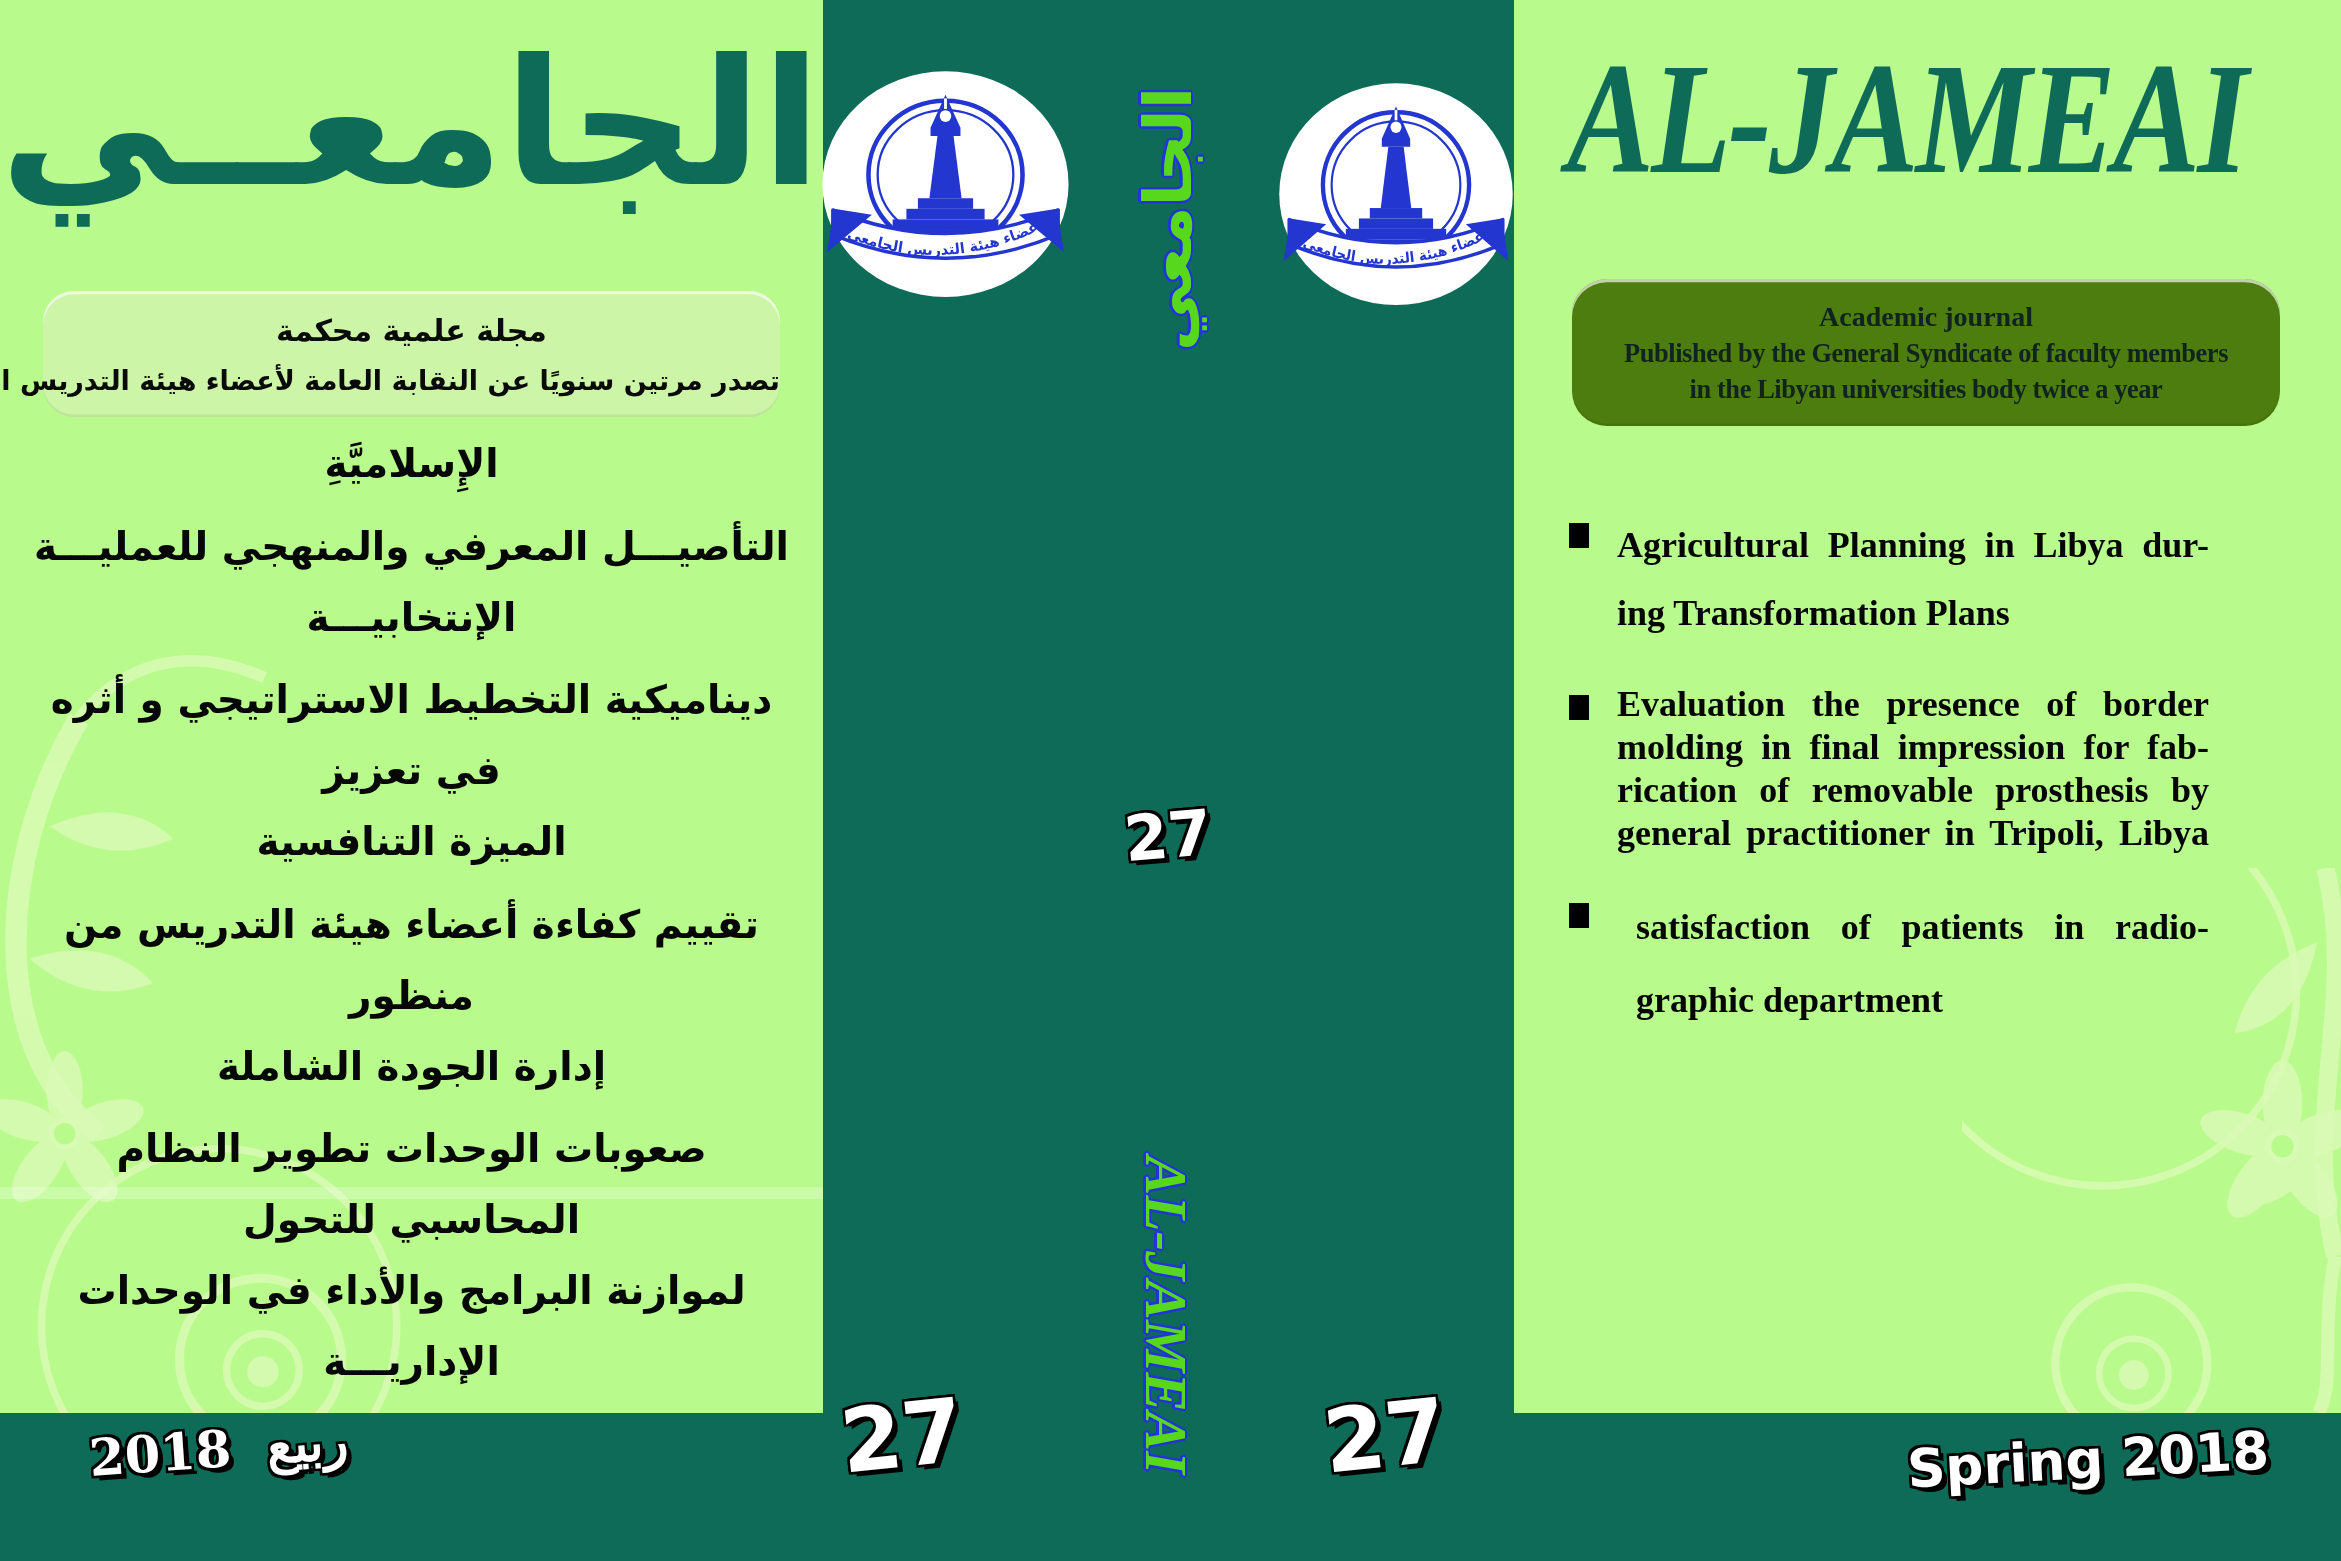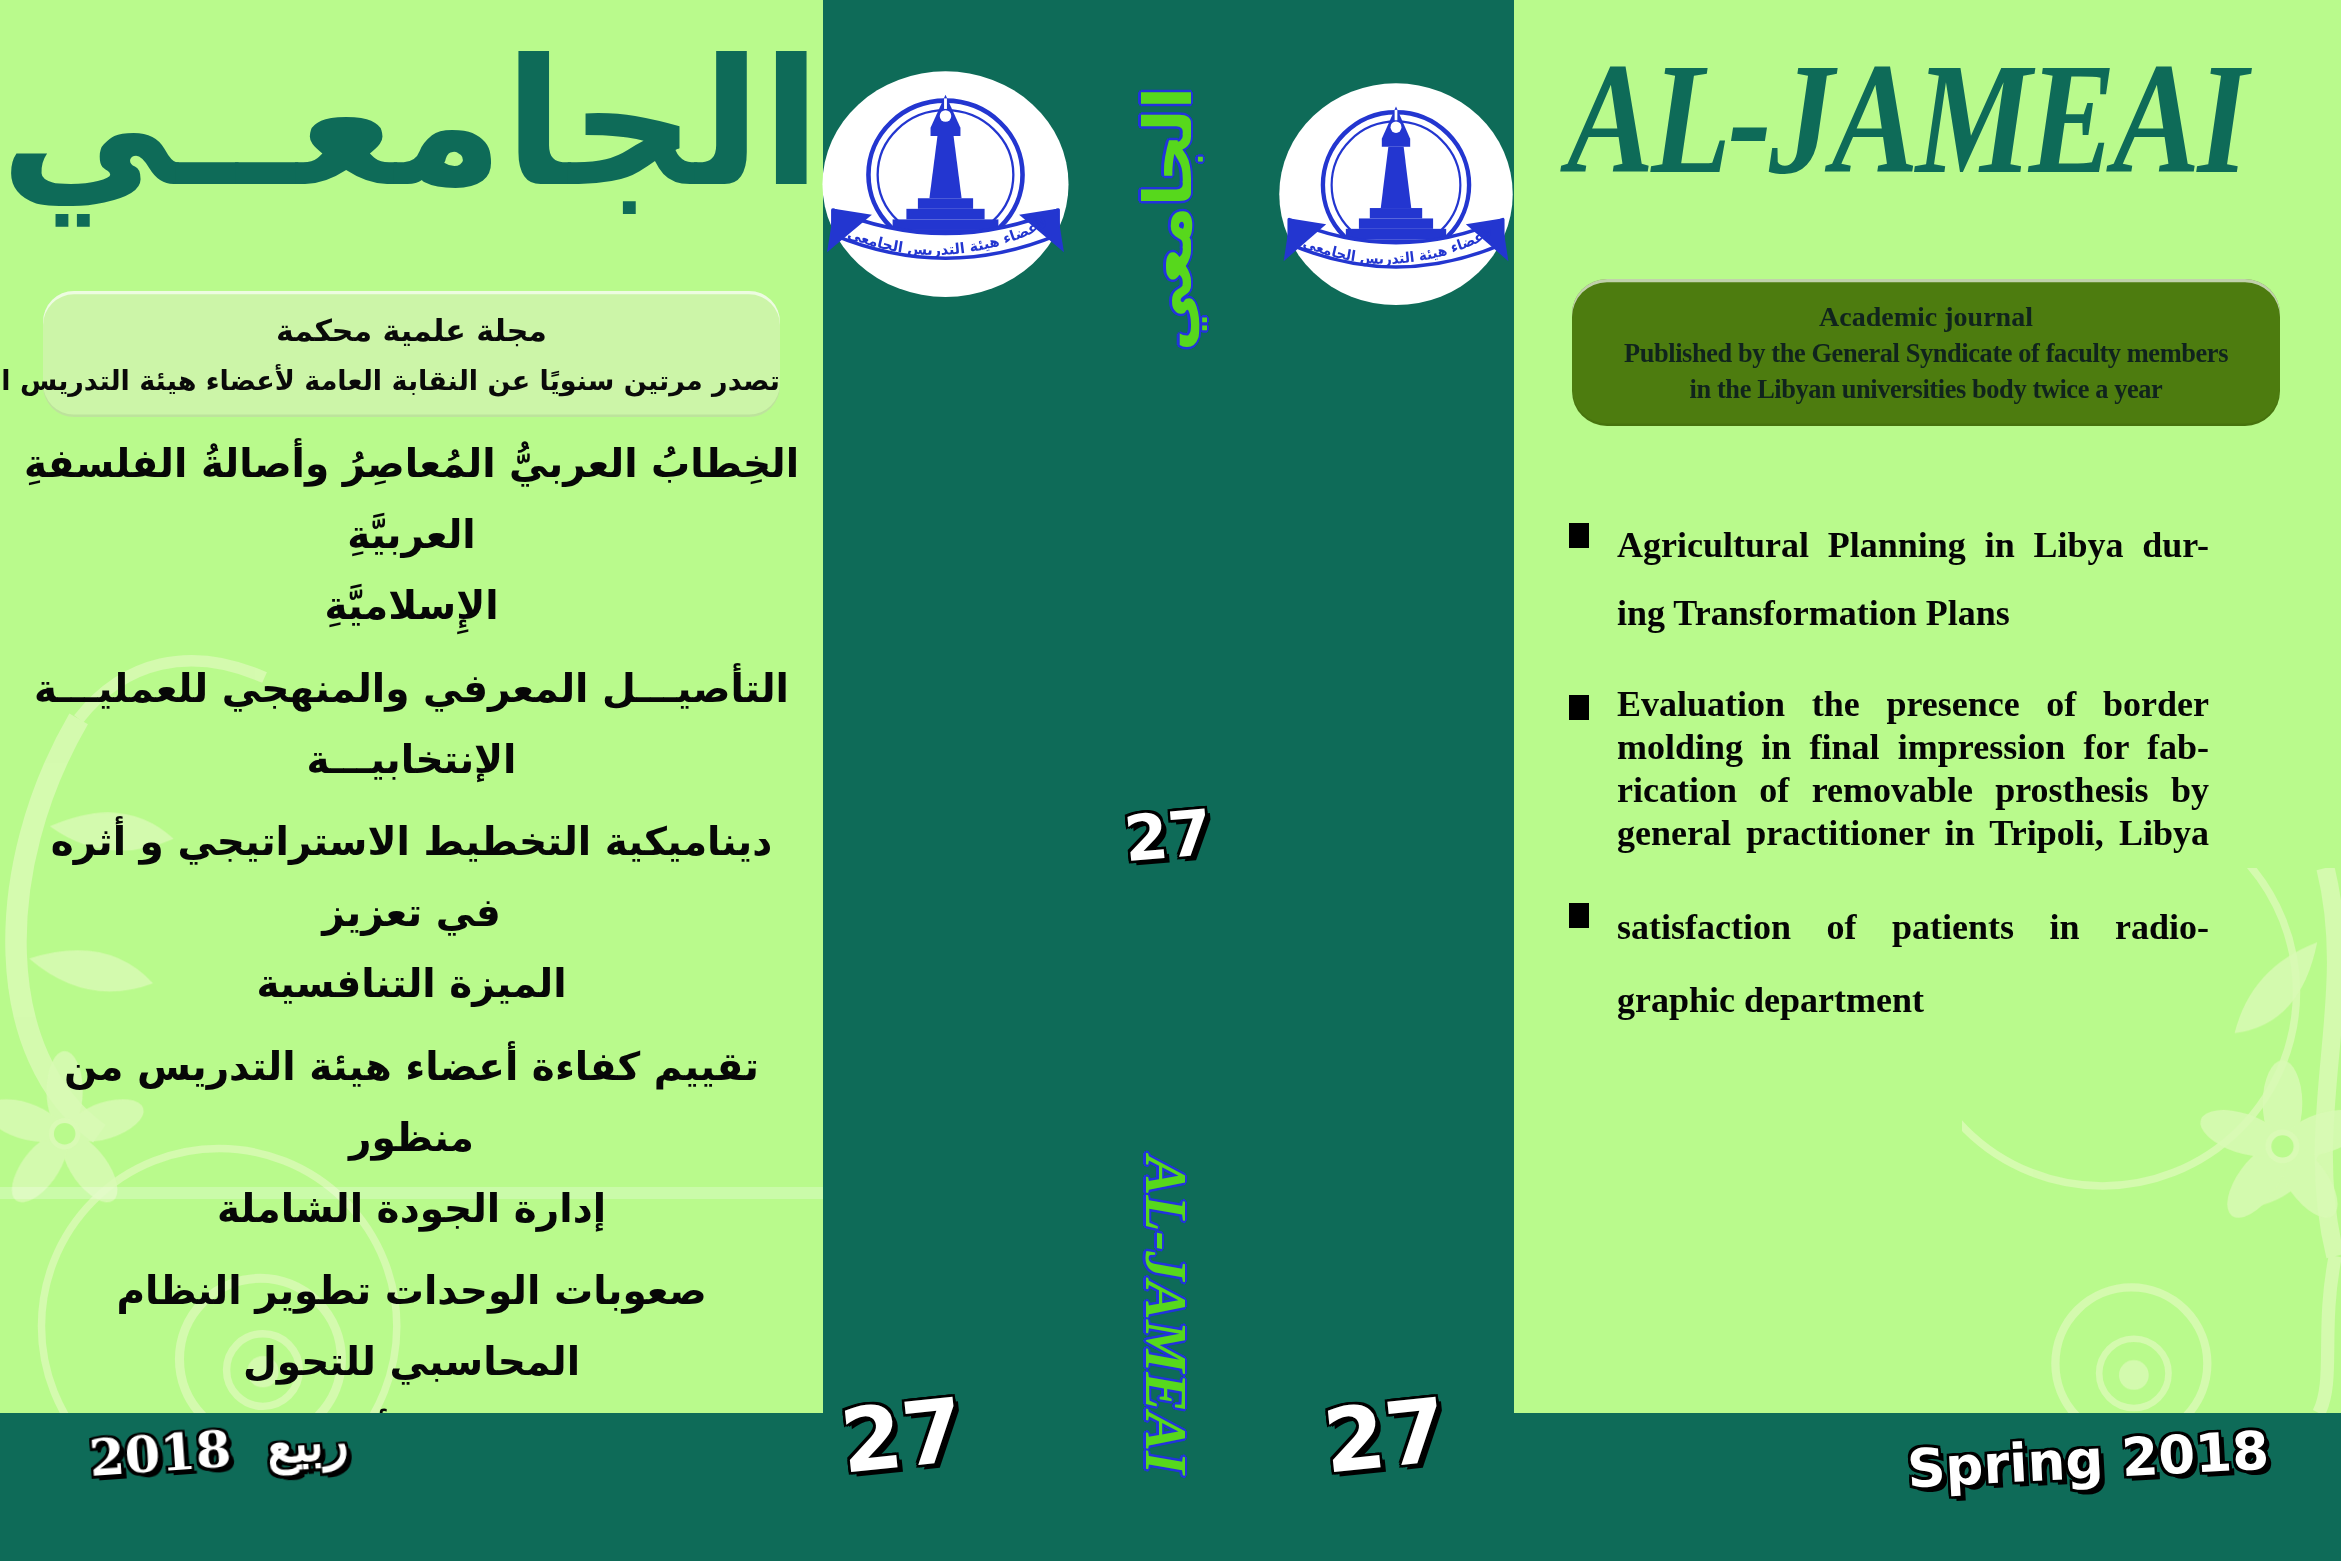--- a/index.html
+++ b/index.html
@@ -39,21 +39,21 @@
   .info-box .l2,.info-box .l3{font-size:26.4px;white-space:nowrap;letter-spacing:-0.4px;}
   .en-articles{position:absolute;top:511px;left:55px;width:640px;color:#050505;
                font-family:"Liberation Serif",serif;font-weight:bold;font-size:36px;}
   .en-item{position:relative;padding-left:48px;}
   .en-item .bullet{position:absolute;left:0;top:11.6px;width:20px;height:25px;background:#000;display:inline-block;}
   .en-line{text-align:left;}
   .en-line.just{text-align:justify;text-align-last:justify;}
   .gap-wide .en-line{line-height:68px;}
   .gap-tight .en-line{line-height:43px;}
   .en-item{margin-bottom:36px;}
-  .en-articles .en-item:last-child .en-line{line-height:73px;}
+  .en-articles .en-item:last-child .en-line{line-height:73px;margin-left:19px;}
   
   .v-ar{position:absolute;left:1168px;top:219px;transform:translate(-50%,-50%) rotate(-90deg);
         white-space:nowrap;font-size:66px;font-weight:bold;color:#57d81c;
         text-shadow:-2.5px 0 0 #2233dd,2.5px 0 0 #2233dd,0 -2.5px 0 #2233dd,0 2.5px 0 #2233dd,
                     -1.7px -1.7px 0 #2233dd,1.7px 1.7px 0 #2233dd,-1.7px 1.7px 0 #2233dd,1.7px -1.7px 0 #2233dd;}
   .v-en{position:absolute;left:1165px;top:1315px;transform:translate(-50%,-50%) rotate(90deg);
         white-space:nowrap;font-size:59px;font-weight:bold;font-style:italic;
         font-family:"Liberation Serif",serif;color:#57d81c;
         text-shadow:-2.5px 0 0 #2233dd,2.5px 0 0 #2233dd,0 -2.5px 0 #2233dd,0 2.5px 0 #2233dd,
                     -1.7px -1.7px 0 #2233dd,1.7px 1.7px 0 #2233dd,-1.7px 1.7px 0 #2233dd,1.7px -1.7px 0 #2233dd;}
@@ -138,21 +138,20 @@
 
     <div class="masthead-ar">الجامعــي</div>
 
     <div class="subtitle-box">
       <div class="l1">مجلة علمية محكمة</div>
       <div class="l2">تصدر مرتين سنويًا عن النقابة العامة لأعضاء هيئة التدريس الجامعي</div>
     </div>
 
     <div class="ar-articles">
       <div class="ar-item">
-        <div>الخِطابُ العربيُّ المُعاصِرُ وأصالةُ الفلسفةِ العربيَّةِ</div>
         <div>الإِسلاميَّةِ</div>
       </div>
       <div class="ar-item">
         <div>التأصيـــل المعرفي والمنهجي للعمليـــة الإنتخابيـــة</div>
       </div>
       <div class="ar-item">
         <div>ديناميكية التخطيط الاستراتيجي و أثره في تعزيز</div>
         <div>الميزة التنافسية</div>
       </div>
       <div class="ar-item">

